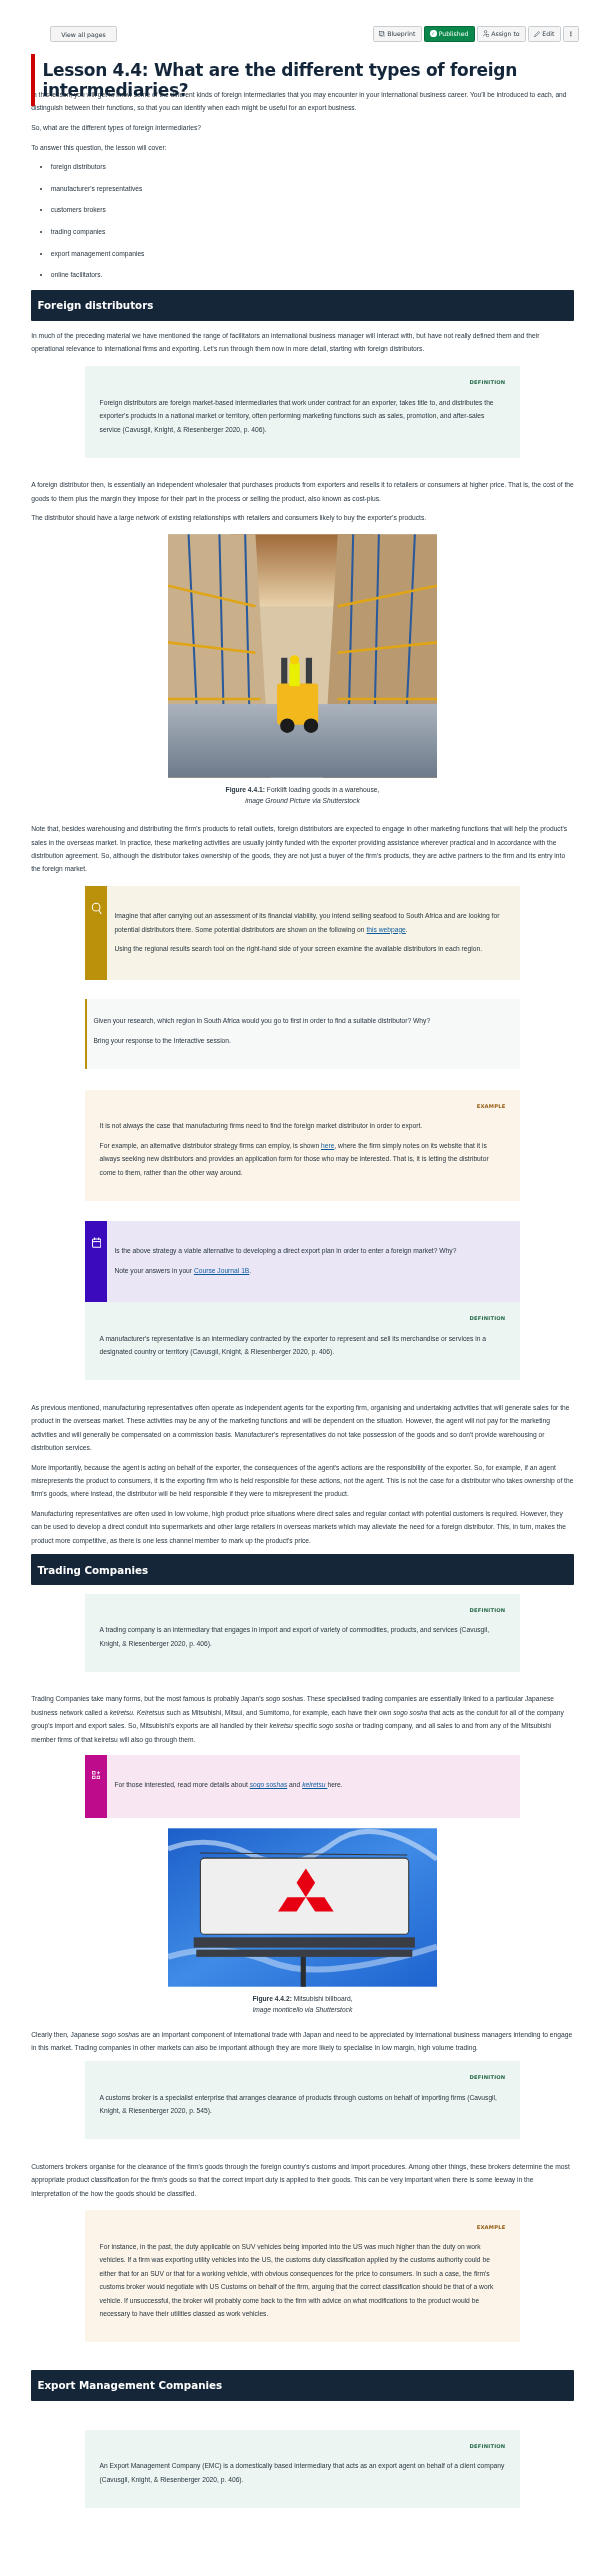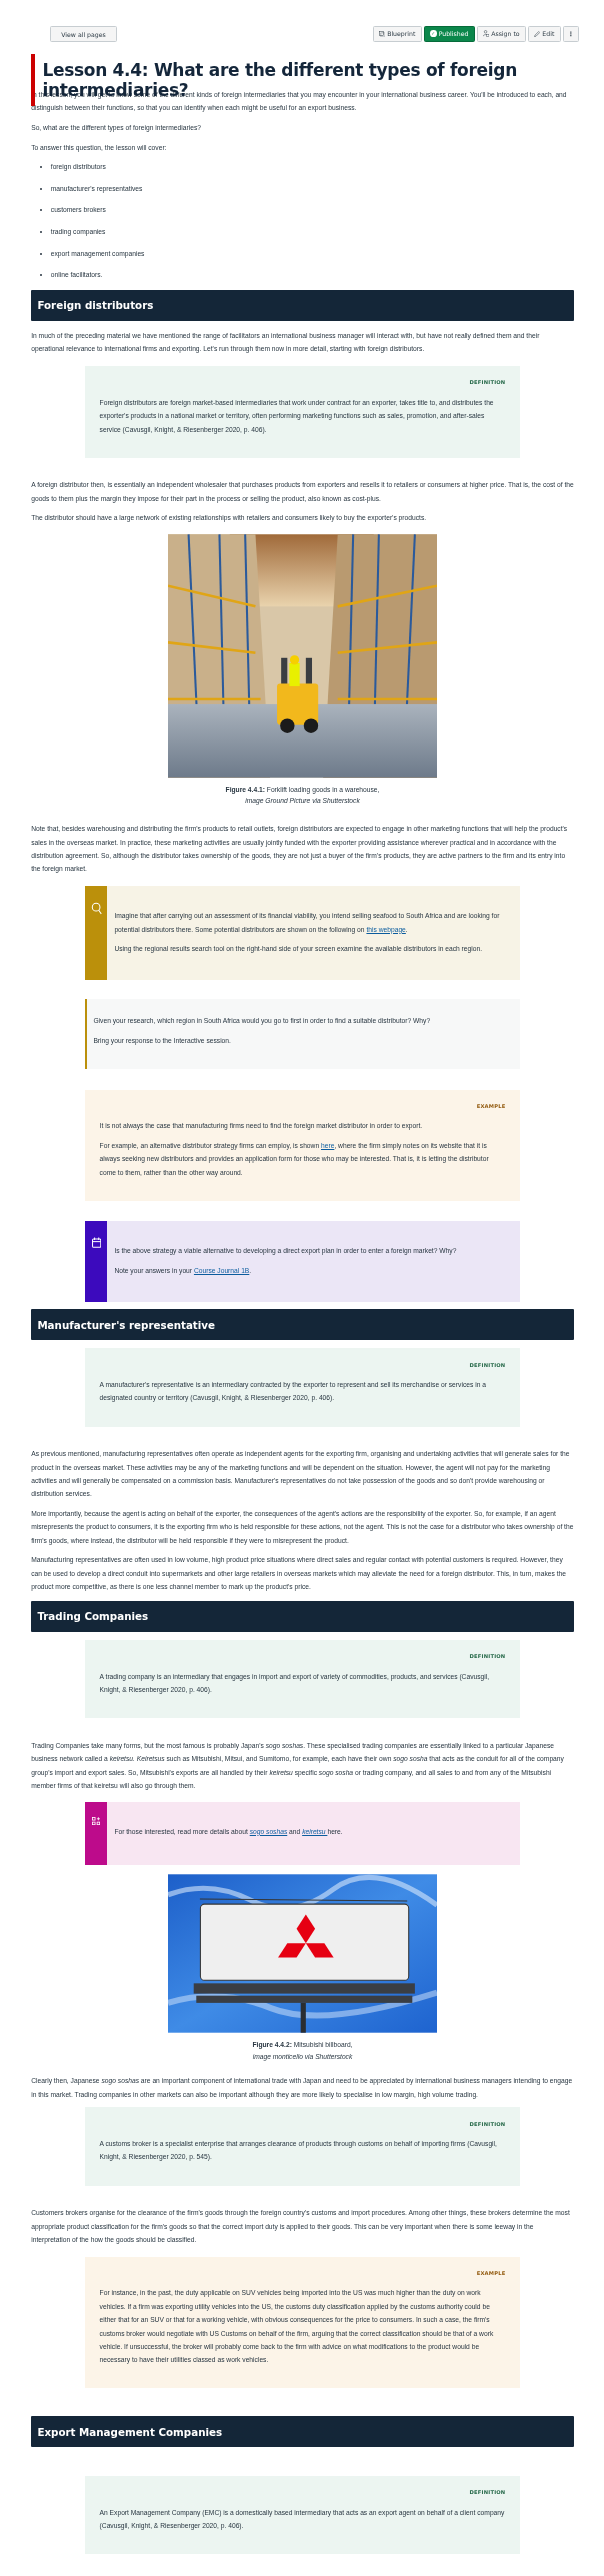--- a/index.html
+++ b/index.html
@@ -263,21 +263,20 @@
               <line x1="13" y1="1" x2="13" y2="6" stroke="#fff" stroke-width="2"></line>
             </svg>
         </span>
       </div>
       <div class="body">
         <p>Is the above strategy a viable alternative to developing a direct export plan in order to enter a foreign market? Why?</p>
         <p><span>Note your answers in your </span><a href="#">Course Journal 1B</a>.</p>
       </div>
     </div>
 
-    <h2 class="section-head">Manufacturer's representative</h2>
     <div class="box def">
       <div class="label">DEFINITION</div>
       <p>A manufacturer's representative is an intermediary contracted by the exporter to represent and sell its merchandise or services in a designated country or territory (Cavusgil, Knight, &amp; Riesenberger 2020, p. 406).</p>
     </div>
     <div class="spacer-m"></div>
     <p>As previous mentioned, manufacturing representatives often operate as independent agents for the exporting firm, organising and undertaking activities that will generate sales for the product in the overseas market. These activities may be any of the marketing functions and will be dependent on the situation. However, the agent will not pay for the marketing activities and will generally be compensated on a commission basis. Manufacturer's representatives do not take possession of the goods and so don't provide warehousing or distribution services.</p>
     <p>More importantly, because the agent is acting on behalf of the exporter, the consequences of the agent's actions are the responsibility of the exporter. So, for example, if an agent misrepresents the product to consumers, it is the exporting firm who is held responsible for these actions, not the agent. This is not the case for a distributor who takes ownership of the firm's goods, where instead, the distributor will be held responsible if they were to misrepresent the product.</p>
     <p>Manufacturing representatives are often used in low volume, high product price situations where direct sales and regular contact with potential customers is required. However, they can be used to develop a direct conduit into supermarkets and other large retailers in overseas markets which may alleviate the need for a foreign distributor. This, in turn, makes the product more competitive, as there is one less channel member to mark up the product's price.</p>
 
     <h2 class="section-head">Trading Companies</h2>

